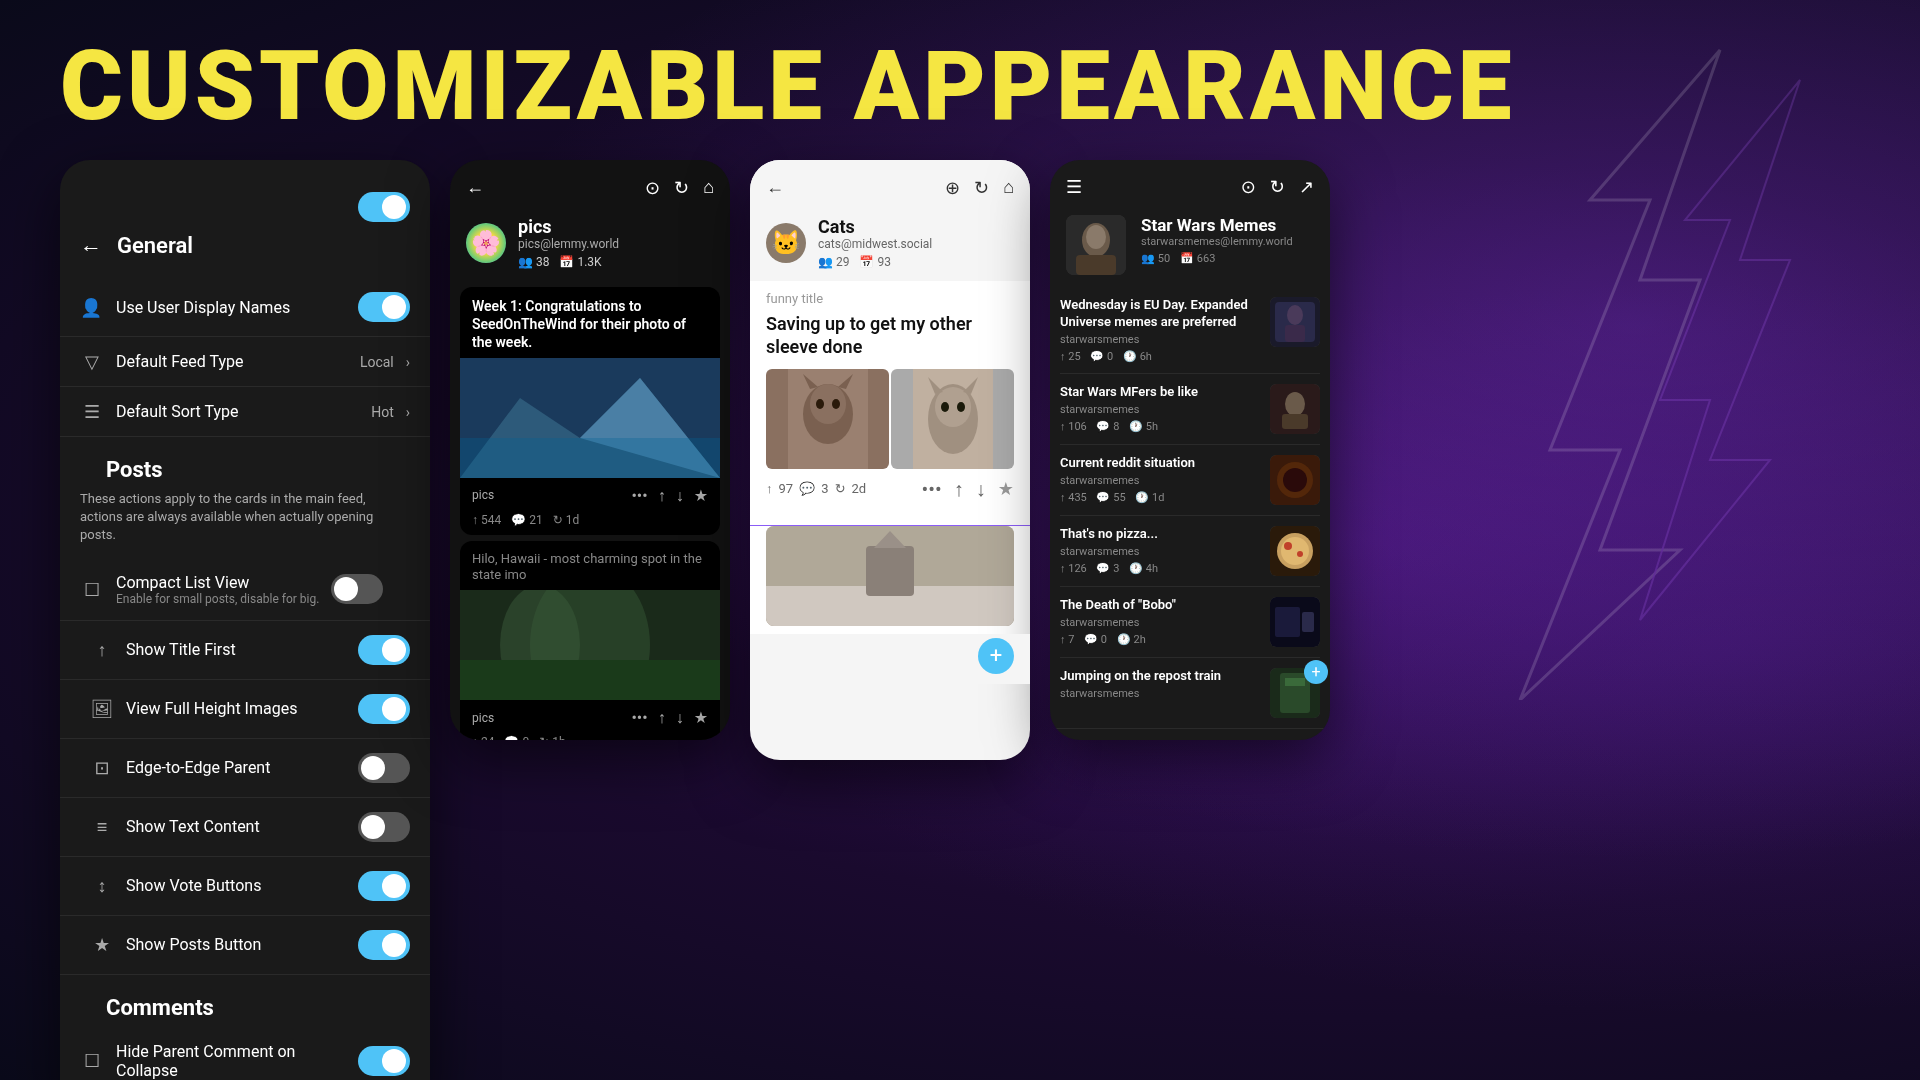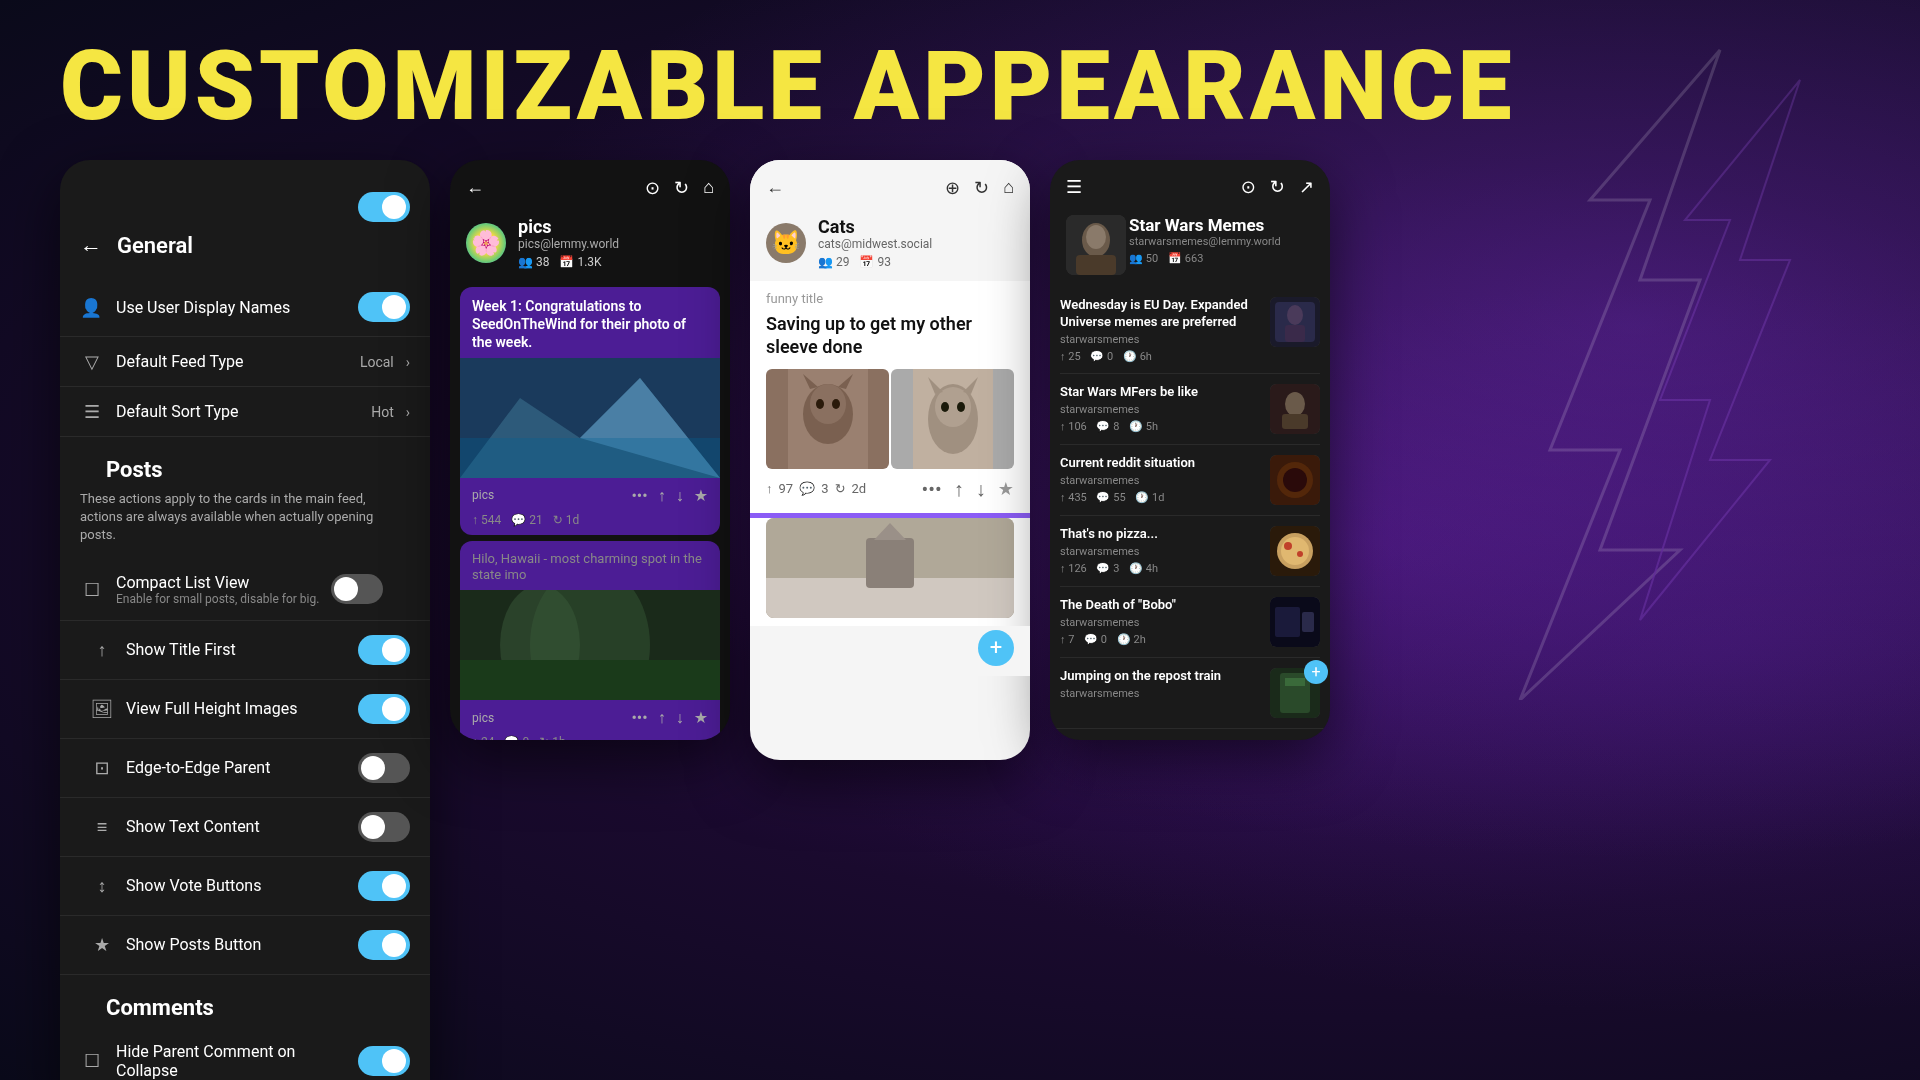--- a/index.html
+++ b/index.html
@@ -221,21 +221,21 @@
     .community-name.dark { color: #111; }
     .community-handle { font-size: 12px; color: #aaa; }
     .community-handle.dark-text { color: #666; }
     .community-stats { display: flex; gap: 10px; margin-top: 4px; }
     .stat { font-size: 12px; display: flex; align-items: center; gap: 3px; }
     .stat.light { color: #ccc; }
     .stat.dark-text { color: #666; }
 
     
     .post-card {
-      background: #4c1d95;
+      background: #000000;
       margin: 6px 10px;
       border-radius: 12px;
       overflow: hidden;
     }
 
     .post-title {
       padding: 10px 12px 6px;
       font-size: 14px;
       font-weight: 600;
       color: #fff;
@@ -328,21 +328,21 @@
       font-size: 22px;
       flex-shrink: 0;
       overflow: hidden;
     }
 
     
     .sw-community-header {
       display: flex;
       align-items: flex-start;
       padding: 8px 16px 12px;
-      gap: 3px;
+      gap: 15px;
     }
     .sw-avatar {
       width: 60px;
       height: 60px;
       border-radius: 8px;
       background: #333;
       font-size: 30px;
       display: flex;
       align-items: center;
       justify-content: center;
@@ -616,21 +616,21 @@
       <div class="community-info">
         <div class="community-name dark">Cats</div>
         <div class="community-handle dark-text">cats@midwest.social</div>
         <div class="community-stats">
           <span class="stat dark-text">👥 <span>29</span></span>
           <span class="stat dark-text">📅 <span>93</span></span>
         </div>
       </div>
     </div>
 
-    <div style="background:#fff; border-bottom:5px solid #8b5cf6; padding-bottom:4px;">
+    <div style="background:#fff; border-bottom:1px solid #8b5cf6; padding-bottom:16px;">
       <div class="cats-title">funny title</div>
       <div class="cats-post-title">Saving up to get my other sleeve done</div>
       <div class="cats-images">
         <div class="cats-img-placeholder" style="background:#8a7060;">
           <svg width="80" height="100" viewBox="0 0 80 100">
             <rect width="80" height="100" fill="#9a8070"></rect>
             <ellipse cx="40" cy="45" rx="25" ry="30" fill="#7a6050"></ellipse>
             <ellipse cx="40" cy="35" rx="18" ry="20" fill="#8a7060"></ellipse>
 
             <polygon points="22,20 15,5 30,18" fill="#7a6050"></polygon>

